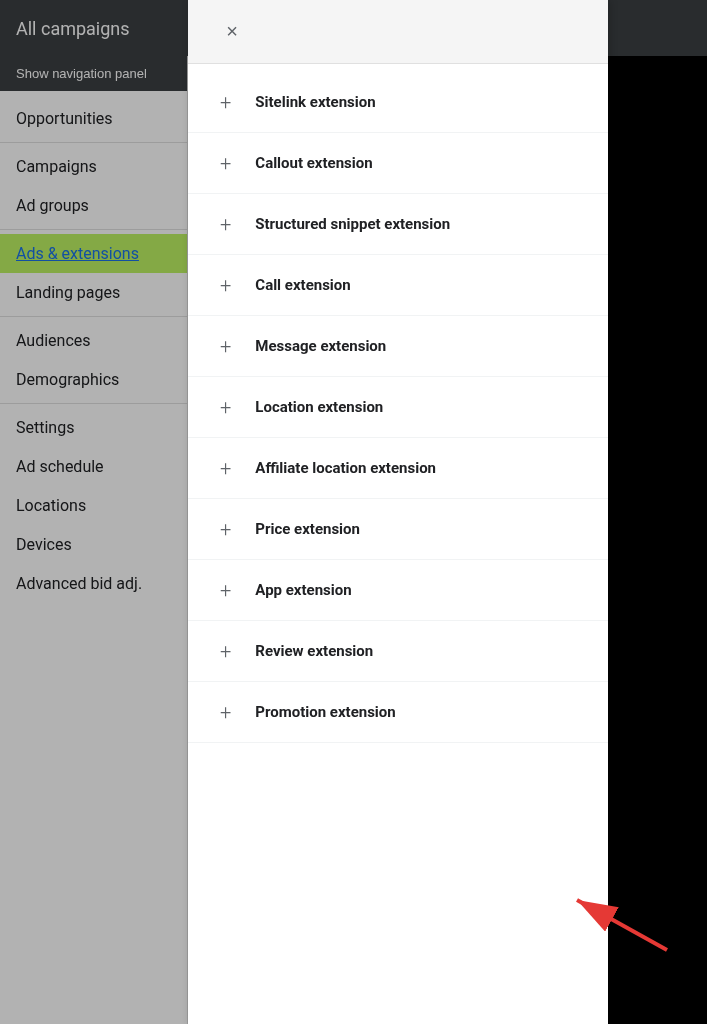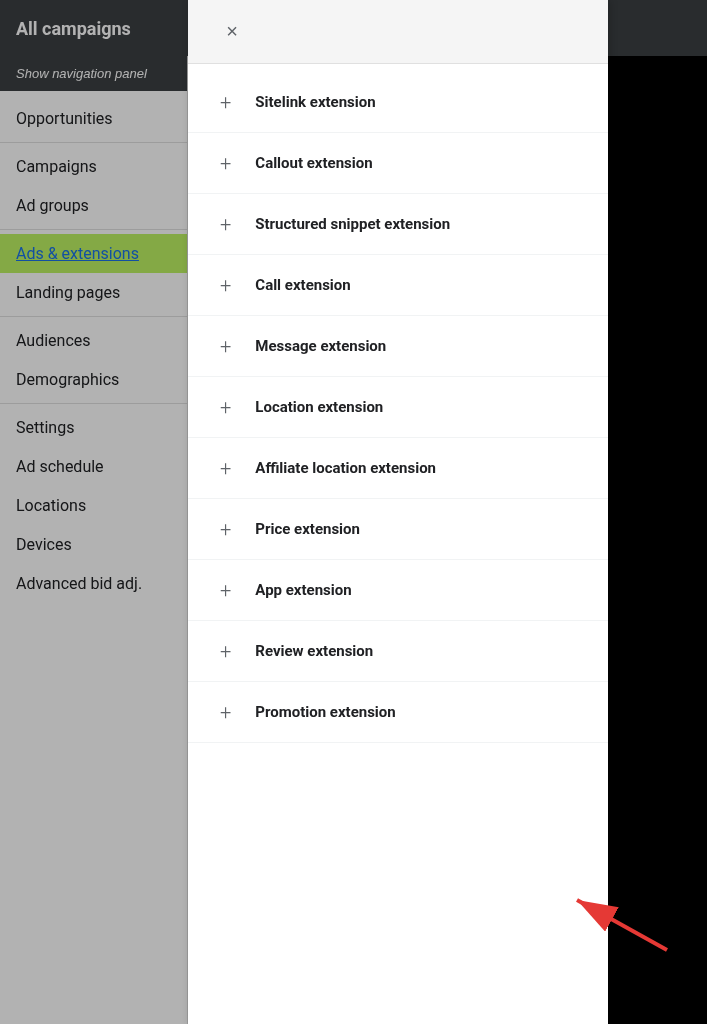--- a/index.html
+++ b/index.html
@@ -30,21 +30,21 @@
       height: 56px;
       background: #3c4043;
       display: flex;
       align-items: center;
       padding: 0 16px;
     }
 
     .top-bar-title {
       color: #fff;
       font-size: 18px;
-      font-weight: 700;
+      font-weight: 400;
     }
 
     
     .sidebar {
       position: absolute;
       top: 56px;
       left: 0;
       width: 188px;
       height: 968px;
       background: #fff;
@@ -55,21 +55,20 @@
     .nav-toggle-btn {
       display: block;
       background: #3c4043;
       color: #fff;
       font-size: 13px;
       padding: 10px 16px;
       cursor: pointer;
       width: 100%;
       text-align: left;
       border: none;
-      font-style: italic;
     }
 
     .sidebar-nav {
       margin-top: 8px;
     }
 
     .sidebar-item {
       display: block;
       padding: 10px 16px;
       font-size: 16px;

